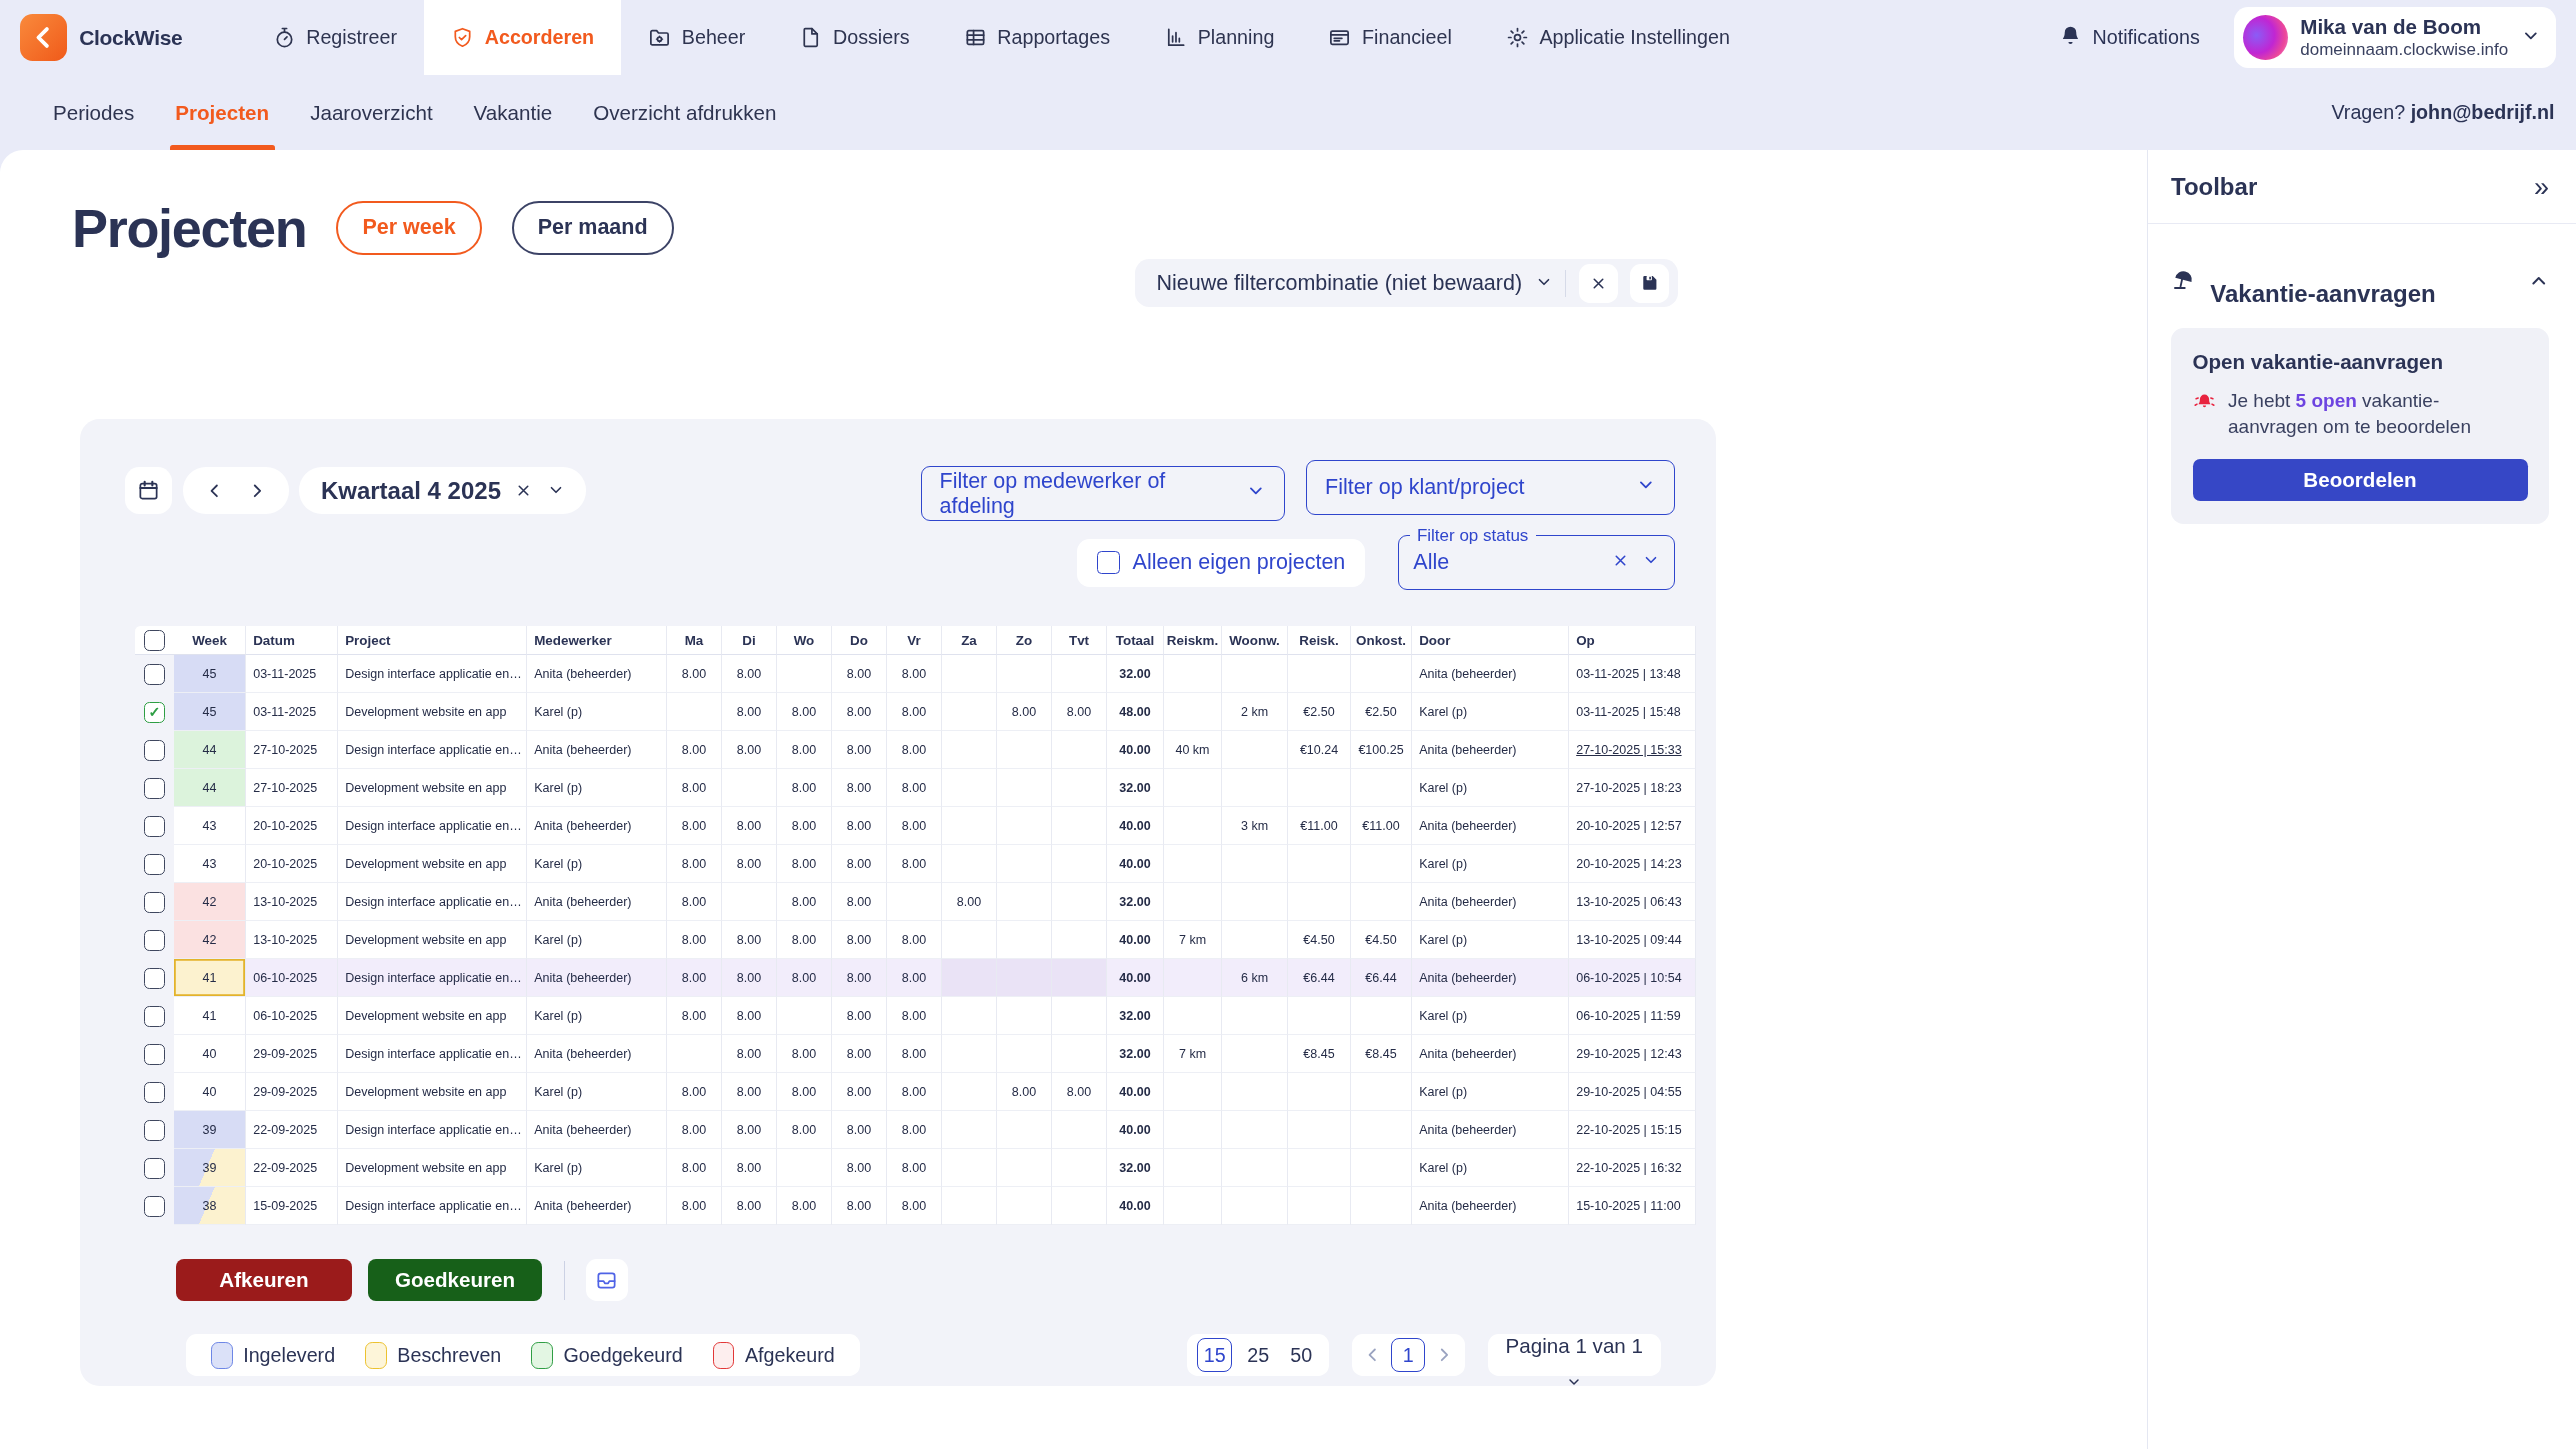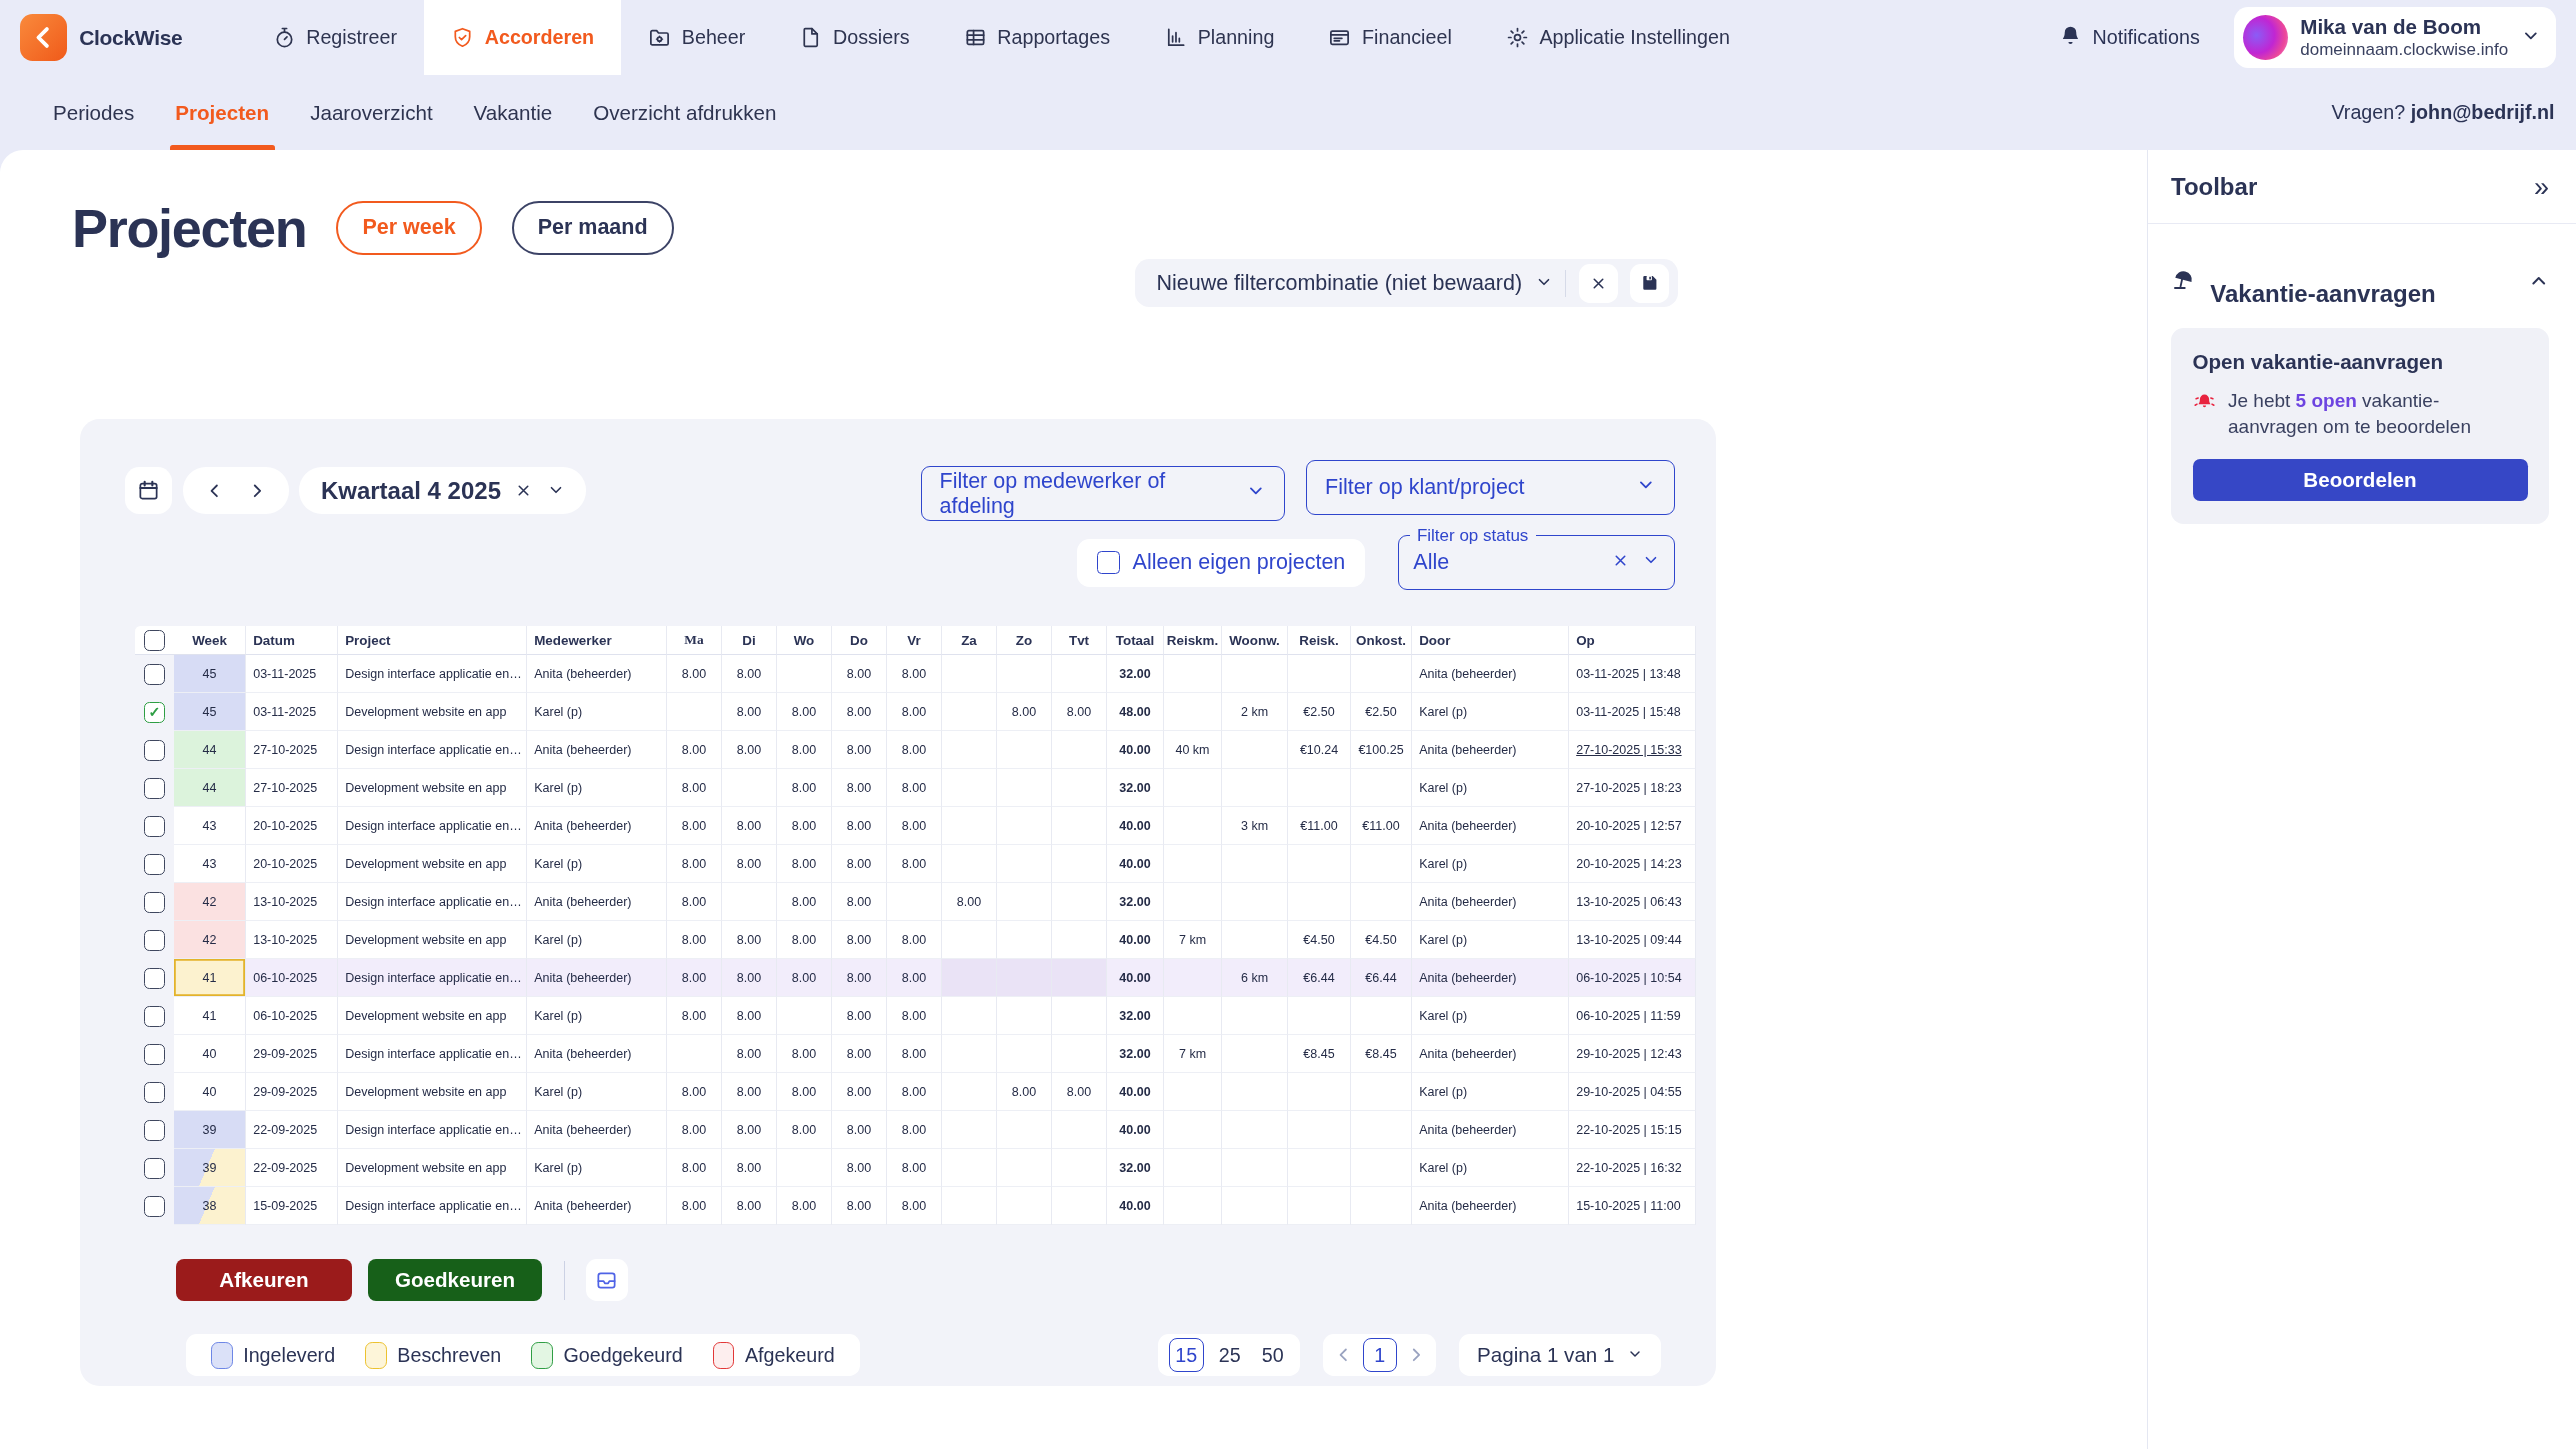--- a/index.html
+++ b/index.html
@@ -113,21 +113,21 @@
     align-items:center; gap:30px; padding:0 25px; }
   .lg-item { display:flex; align-items:center; gap:10.7px; font-size:19.7px; }
   .swatch { width:21.5px; height:27px; border-radius:7.2px; border:1.8px solid; }
   .pag { margin-left:auto; margin-right:55px; display:flex; align-items:center; gap:23px; }
   .pag-pill { background:#fff; border-radius:10.7px; height:42px; display:flex; align-items:center;
     gap:9px; padding:0 10.7px; font-size:19.7px; }
   .numbox { min-width:34px; height:34px; border-radius:8px; display:flex; align-items:center;
     justify-content:center; padding:0 5.4px; cursor:pointer; }
   .numbox.active { border:1.8px solid #2f45cc; color:#2f45cc; }
   .pag-arrow { color:#9aa3c0; display:flex; cursor:pointer; }
-  .pag-label { display:flex; align-items:center; gap:12.5px; padding:0 18px; font-size:20.6px; cursor:pointer; }
+  .pag-label { display:flex; align-items:center; gap:12.5px; padding:0 18px; font-size:20.6px; cursor:pointer;flex-direction:column; }
 
   
   .sb-head { display:flex; align-items:center; }
   .sb-title { font-size:24px; font-weight:600; }
   .sb-collapse { margin-left:auto; font-size:27px; color:#2b3355; cursor:pointer; line-height:1; }
   .sb-div { height:0.9px; background:#e8eaf4; margin:21.5px -27px 0 -23px; }
   .sb-section { display:flex; align-items:center; gap:14.3px; margin-top:30px; cursor:pointer; }
   .sb-section-title { font-size:24px; font-weight:600;margin-top:27px; }
   .sb-chev { margin-left:auto; display:flex; }
   .sb-card { margin-top:19.7px; background:#f0f1f7; border-radius:12.5px; padding:21.5px 21.5px 23px; }
@@ -358,21 +358,21 @@
 
       <div class="table" id="ttable">
             <div class="tr th-row">
               <div class="th cbcell">
                 <span class="rcb"></span>
               </div>
               <div class="th ac" style="width: 72px;">Week</div>
               <div class="th al" style="width: 92px;">Datum</div>
               <div class="th al" style="width: 189px;">Project</div>
               <div class="th al" style="width: 140px;">Medewerker</div>
-              <div class="th ac" style="width: 55px; font-family: Liberation Serif, serif;">Ma</div>
+              <div class="th ac" style="width: 55px;">Ma</div>
               <div class="th ac" style="width: 55px;">Di</div>
               <div class="th ac" style="width: 55px;">Wo</div>
               <div class="th ac" style="width: 55px;">Do</div>
               <div class="th ac" style="width: 55px;">Vr</div>
               <div class="th ac" style="width: 55px;">Za</div>
               <div class="th ac" style="width: 55px;">Zo</div>
               <div class="th ac" style="width: 55px;">Tvt</div>
               <div class="th ac" style="width: 57px;">Totaal</div>
               <div class="th ac" style="width: 58px;">Reiskm.</div>
               <div class="th ac" style="width: 66px;">Woonw.</div>

